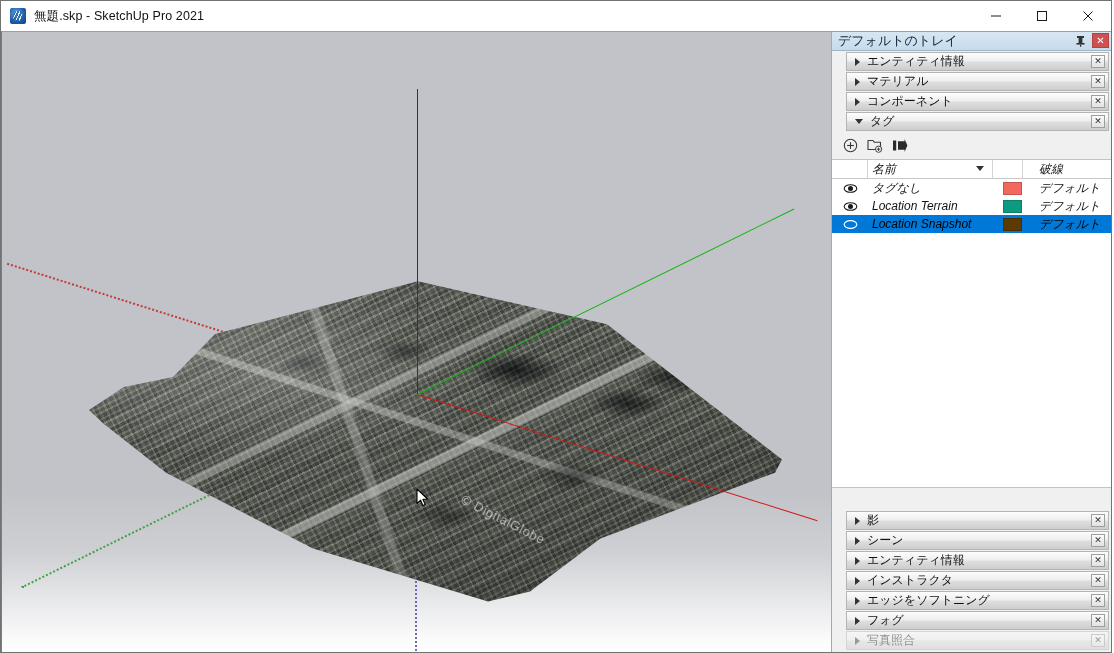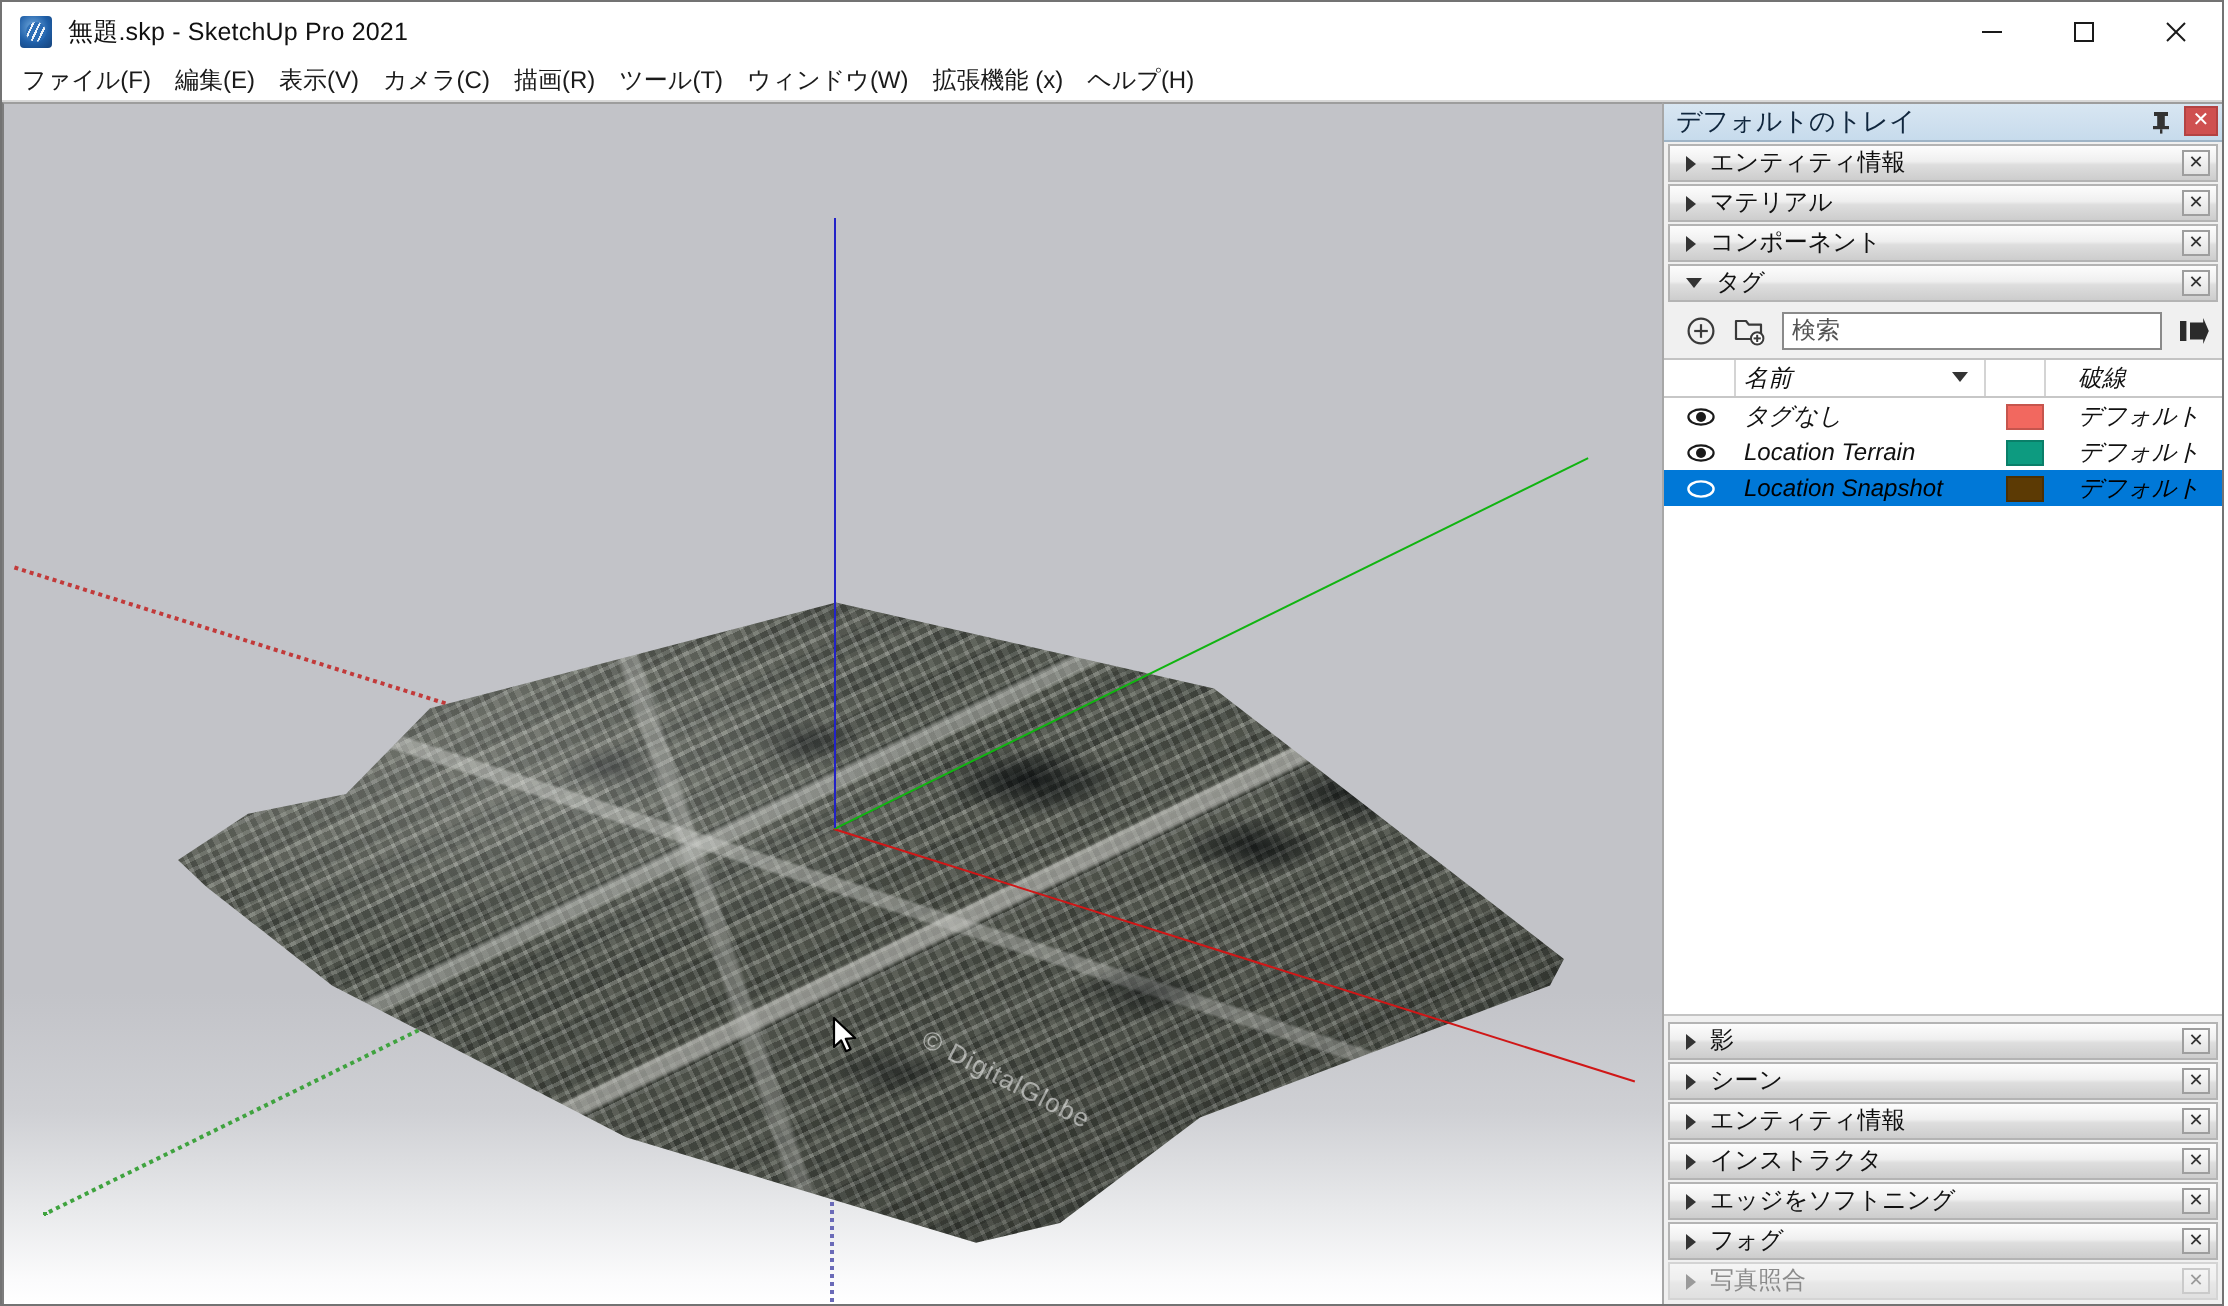--- a/index.html
+++ b/index.html
@@ -171,21 +171,21 @@
   .tray-close {
     width: 17px; height: 15px; background: #cf5050;
     display: flex; align-items: center; justify-content: center;
     color: #fff; font-size: 10px; font-weight: bold; line-height: 1;
     border: 1px solid #b34343;
   }
 
   
   .sec-head {
     height: 19px; flex: 0 0 19px;
-    margin: 1px 2px 0 2px;
+    margin: 1px 2px 0 14px;
     background: linear-gradient(to bottom, #fdfdfd 0%, #efefef 45%, #dedede 55%, #cdcdcd 100%);
     border: 1px solid #b4b4b4;
     display: flex; align-items: center; position: relative;
   }
   .sec-head.disabled { opacity: .45; }
   .tri {
     width: 0; height: 0; margin-left: 8px; margin-right: 7px; flex: 0 0 auto;
   }
   .tri.right { border-left: 5px solid #333; border-top: 4px solid transparent; border-bottom: 4px solid transparent; }
   .tri.down  { border-top: 5px solid #333; border-left: 4px solid transparent; border-right: 4px solid transparent; }
@@ -260,31 +260,20 @@
       </div>
       <div class="win-btn close">
         <svg width="12" height="12" viewBox="0 0 12 12">
             <line x1="1.5" y1="1.5" x2="10.5" y2="10.5" stroke="#1a1a1a" stroke-width="1"></line>
             <line x1="10.5" y1="1.5" x2="1.5" y2="10.5" stroke="#1a1a1a" stroke-width="1"></line>
           </svg>
       </div>
     </div>
   </div>
 
-  <div class="menubar">
-    <div class="menu-item">ファイル(F)</div>
-    <div class="menu-item">編集(E)</div>
-    <div class="menu-item">表示(V)</div>
-    <div class="menu-item">カメラ(C)</div>
-    <div class="menu-item">描画(R)</div>
-    <div class="menu-item">ツール(T)</div>
-    <div class="menu-item">ウィンドウ(W)</div>
-    <div class="menu-item">拡張機能 (x)</div>
-    <div class="menu-item">ヘルプ(H)</div>
-  </div>
 
   <div class="body-row">
 
     <div class="viewport-wrap">
       <div class="viewport">
 
         <div class="axis axis-dot-red"></div>
         <div class="axis axis-dot-green"></div>
         <div class="axis axis-dot-blue"></div>
 
@@ -352,21 +341,20 @@
             </svg>
           </div>
           <div class="tb-icon">
             <svg width="17" height="15" viewBox="0 0 17 15">
               <path d="M1 2.5 L6 2.5 L7.4 4.3 L13.5 4.3 L13.5 11.5 L1 11.5 Z" fill="none" stroke="#3a3a3a" stroke-width="1.1" stroke-linejoin="round"></path>
               <circle cx="11.6" cy="11.2" r="3.1" fill="#fff" stroke="#3a3a3a" stroke-width="1"></circle>
               <line x1="11.6" y1="9.4" x2="11.6" y2="13" stroke="#3a3a3a" stroke-width="1"></line>
               <line x1="9.8" y1="11.2" x2="13.4" y2="11.2" stroke="#3a3a3a" stroke-width="1"></line>
             </svg>
           </div>
-          <input class="search-input" type="text" placeholder="検索" style="">
           <div class="detail-btn">
             <svg width="16" height="15" viewBox="0 0 16 15">
               <rect x="1" y="2.5" width="3.2" height="10" fill="#2b2b2b"></rect>
               <path d="M6 3.2 L6 11.8 L12.6 11.8 L12.6 14 L15.4 7.5 L12.6 1 L12.6 3.2 Z" fill="#2b2b2b"></path>
             </svg>
           </div>
         </div>
 
         <div class="tag-table">
           <div class="tag-head">

